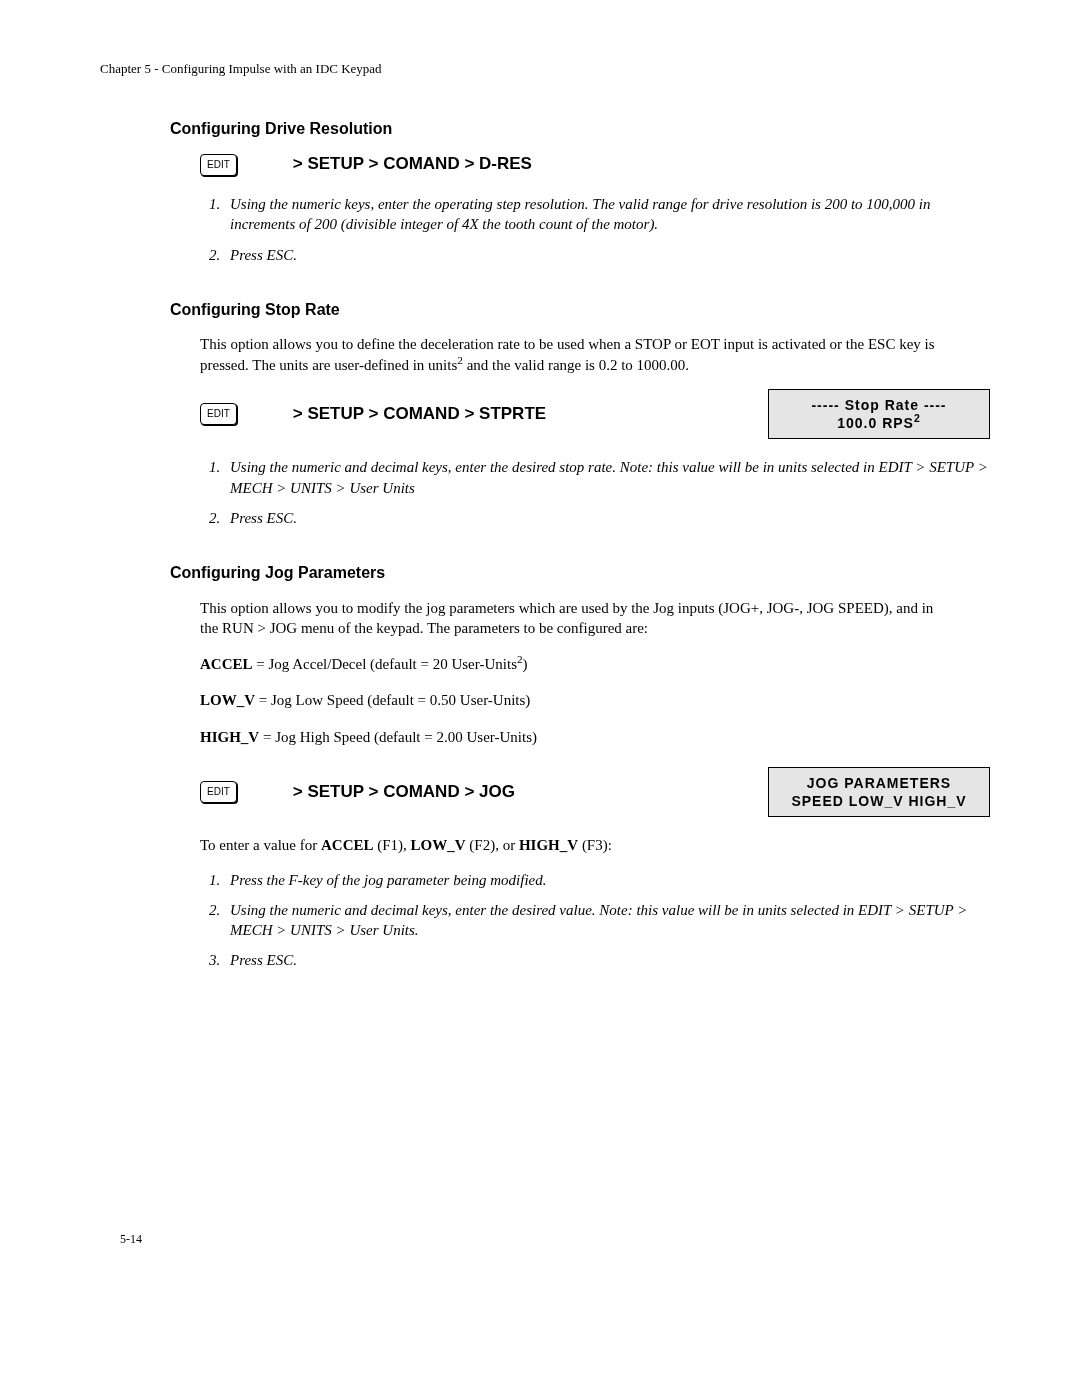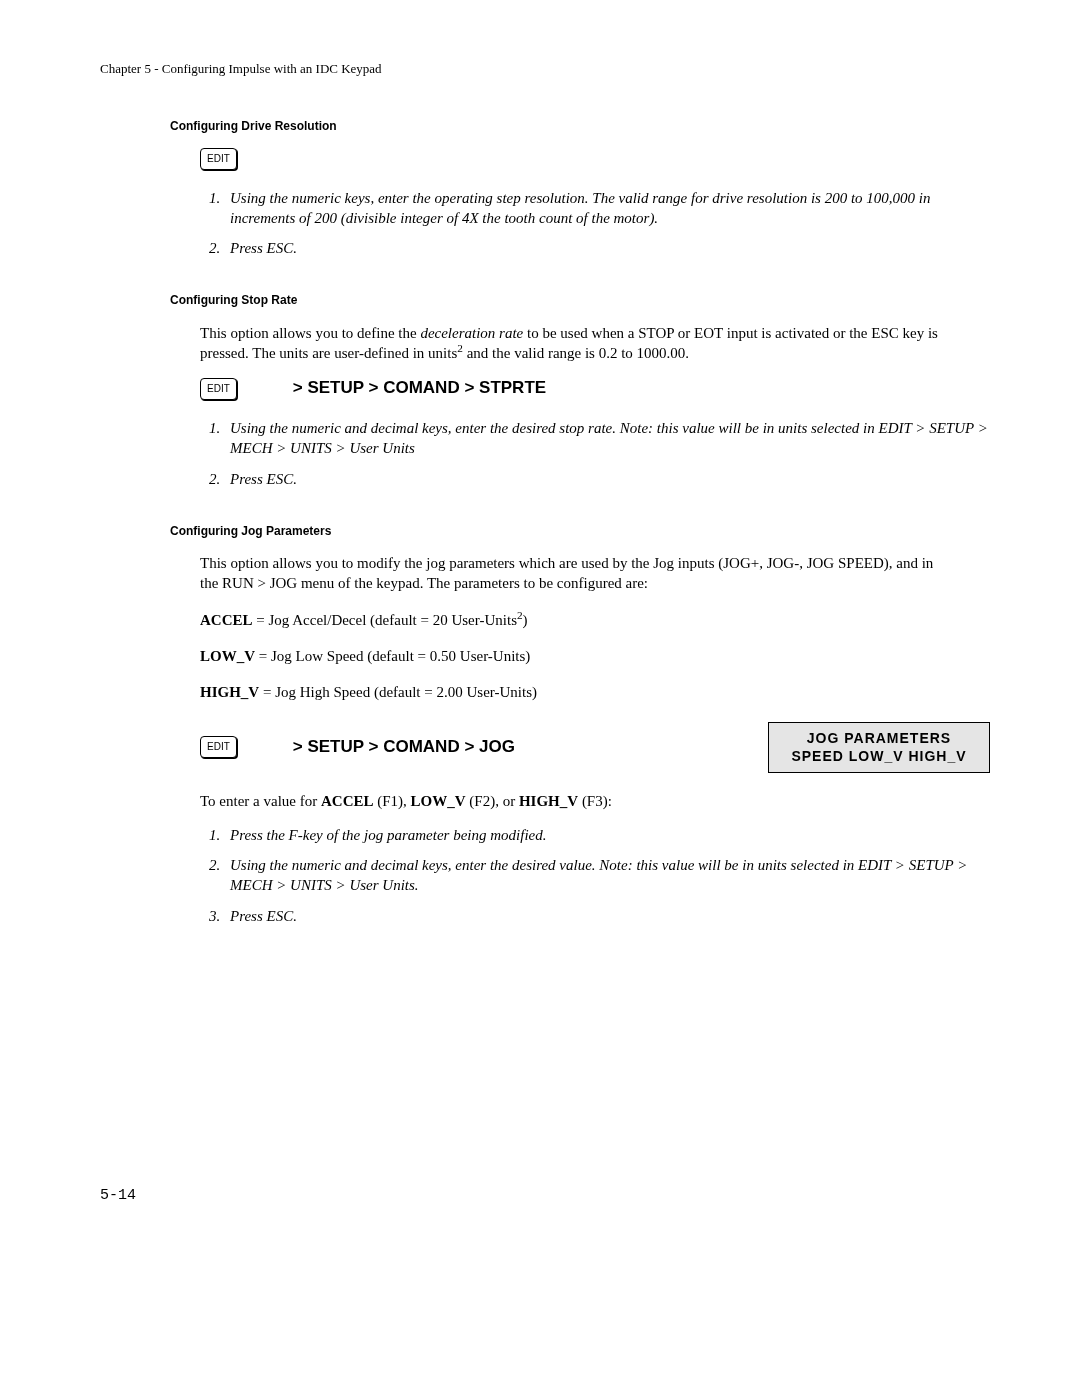--- a/index.html
+++ b/index.html
@@ -14,21 +14,21 @@
     line-height: 1.35;
   }
   .chapter-header {
     font-family: Liberation Serif, serif;
     font-size: 13px;
     margin-bottom: 40px;
   }
   .section-title {
     font-family: Arial, Helvetica, sans-serif;
     font-weight: bold;
-    font-size: 12px;
+    font-size: 16px;
     margin: 34px 0 14px 70px;
   }
   .nav-row {
     display: flex;
     align-items: center;
     margin: 10px 0 18px 100px;
     gap: 38px;
   }
   .edit-key {
     font-family: Arial, Helvetica, sans-serif;
@@ -71,53 +71,59 @@
   .intro-para {
     margin: 8px 0 14px 100px;
     padding-right: 40px;
   }
   .param-line {
     margin-left: 100px;
     margin-top: 16px;
     margin-bottom: 2px;
   }
   .bold { font-weight: bold; }
-  .italic { font-style: italic; }
+  .italic { }
   sup { font-size: 0.75em; vertical-align: super; line-height: 0; }
   .page-num {
-    font-family: Liberation Mono, monospace;
-    font-size: 15px;
+    font-family: Liberation Serif, serif;
+    font-size: 12px;
     margin-top: 260px;
+    margin-left: 20px;
   }
 </style>
 </head>
 <body>
 
 <div class="chapter-header">Chapter 5 - Configuring Impulse with an IDC Keypad</div>
 
 <div class="section-title">Configuring Drive Resolution</div>
 
 <div class="nav-row">
   <div class="edit-key">EDIT</div>
+  <div class="nav-path">&gt; SETUP &gt; COMAND &gt; D-RES</div>
 </div>
 
 <ol>
   <li>Using the numeric keys, enter the operating step resolution. The valid range for drive resolution is 200 to 100,000 in increments of 200 (divisible integer of 4X the tooth count of the motor).</li>
   <li>Press ESC.</li>
 </ol>
 
 <div class="section-title">Configuring Stop Rate</div>
 
 <p class="intro-para">
   <span>This option allows you to define the </span><span class="italic">deceleration rate</span><span> to be used when a STOP or EOT input is activated or the ESC key is pressed. The units are user-defined in units</span><sup>2</sup><span> and the valid range is 0.2 to 1000.00.</span>
 </p>
 
 <div class="nav-row">
   <div class="edit-key">EDIT</div>
   <div class="nav-path">&gt; SETUP &gt; COMAND &gt; STPRTE</div>
+  <div class="lcd-box">
+    <div>-----  Stop  Rate  ----</div>
+    <div><span>100.0 RPS</span><sup>2</sup></div>
+  </div>
 </div>
 
 <ol>
   <li>Using the numeric and decimal keys, enter the desired stop rate. Note: this value will be in units selected in EDIT &gt; SETUP &gt; MECH &gt; UNITS &gt; User Units</li>
   <li>Press ESC.</li>
 </ol>
 
 <div class="section-title">Configuring Jog Parameters</div>
 
 <p class="intro-para">This option allows you to modify the jog parameters which are used by the Jog inputs (JOG+, JOG-, JOG SPEED), and in the RUN &gt; JOG menu of the keypad. The parameters to be configured are:</p>

